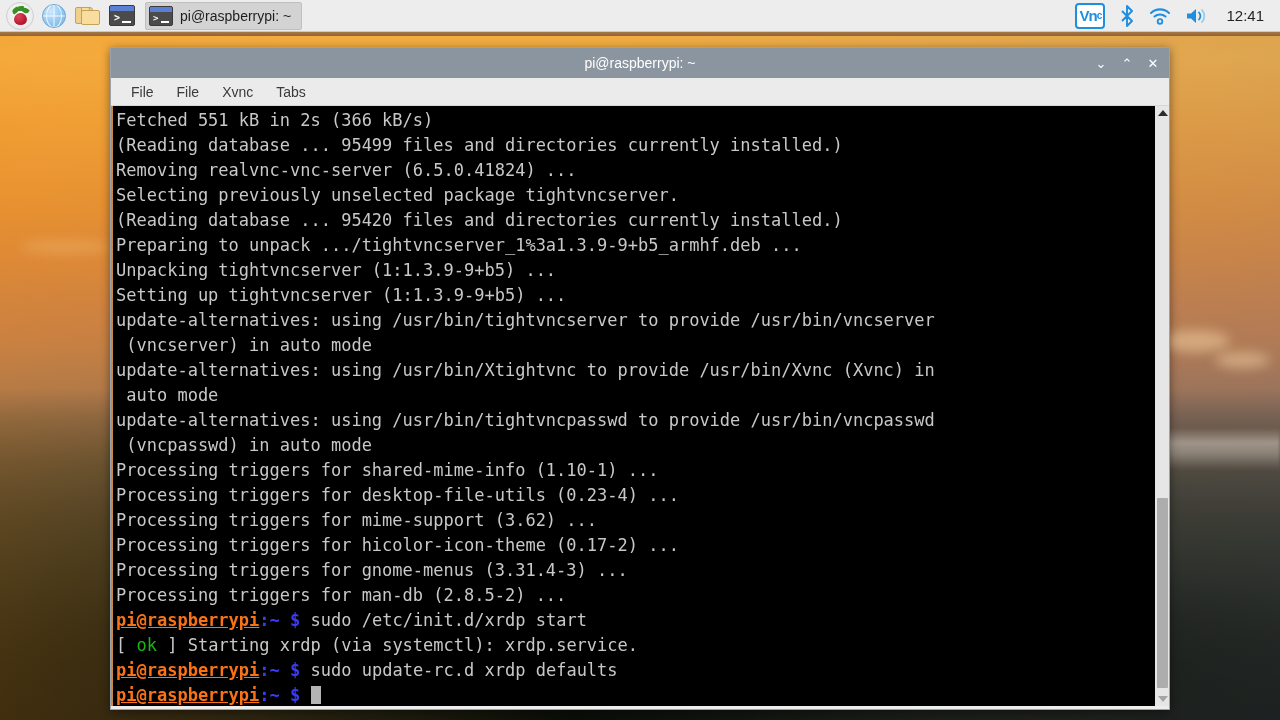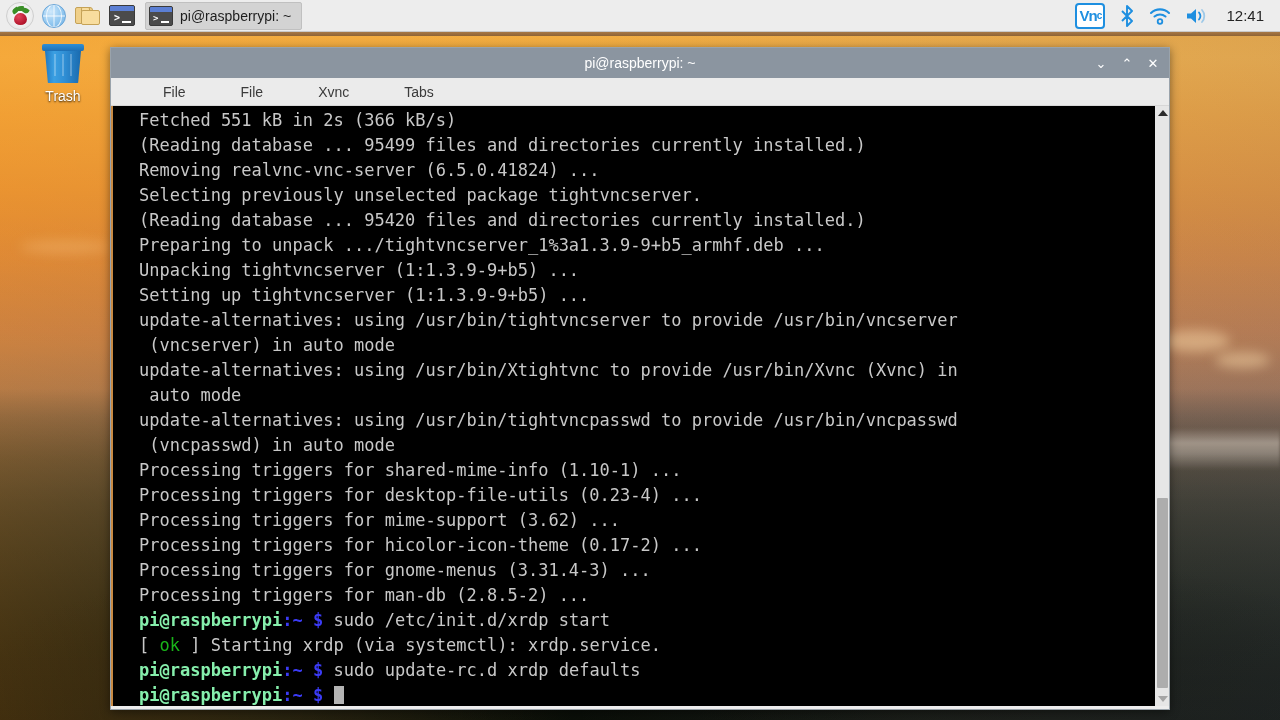--- a/index.html
+++ b/index.html
@@ -340,45 +340,43 @@
     display: flex; align-items: center;
     padding-left: 18px;
     gap: 19px;
     flex: 0 0 auto;
   }
   .menu-item {
     font-size: 14px;
     color: #3b3b3b;
     cursor: pointer;
     padding: 2px 2px;
-    margin-left: 32px;
   }
 
   #term-area {
     flex: 1 1 auto;
     display: flex;
     background: #000000;
     border-left: 2px solid #c88a43;
     position: relative;
     overflow: hidden;
   }
   #term-text {
     flex: 1 1 auto;
     padding: 2px 0 0 3px;
     font-family: "DejaVu Sans Mono", monospace;
     font-size: 17px;
     line-height: 25px;
     color: #c8c8c8;
     white-space: pre;
     overflow: hidden;
     letter-spacing: 0px;
-    margin-left: 23px;
   }
   .ln { height: 25px; }
-  .g { color: #86efac; font-weight: bold; }
+  .g { color: #f97316; font-weight: bold; text-decoration: underline; }
   .b { color: #3b3bf5; font-weight: bold; }
   .okg { color: #19b519; }
   .dim { color: #c8c8c8; }
   .cursor {
     display: inline-block;
     width: 10px; height: 18px;
     background: #b4b4b4;
     vertical-align: -3px;
   }
 
@@ -426,30 +424,20 @@
 
 <div id="screen">
 
   <div id="wallpaper"></div>
   <div id="wallpaper-tint"></div>
   <div id="wallpaper-water"></div>
   <div class="cloud" style="left:1160px; top:330px; width:70px; height:22px;"></div>
   <div class="cloud" style="left:1215px; top:352px; width:55px; height:16px;"></div>
   <div class="cloud" style="left:20px; top:240px; width:90px; height:14px; background:rgba(255,210,150,0.25);"></div>
 
-  <div id="trash">
-    <div class="bin">
-      <div class="bin-lid"></div>
-      <div class="bin-body"></div>
-      <div class="bin-rib" style="left:12px;"></div>
-      <div class="bin-rib" style="left:20px;"></div>
-      <div class="bin-rib" style="left:28px;"></div>
-    </div>
-    <div id="trash-label">Trash</div>
-  </div>
 
   <div id="term-window">
 
     <div id="titlebar">
       <div id="title-text">pi@raspberrypi: ~</div>
       <div id="win-controls">
         <div class="wc">⌄</div>
         <div class="wc">⌃</div>
         <div class="wc">✕</div>
       </div>

